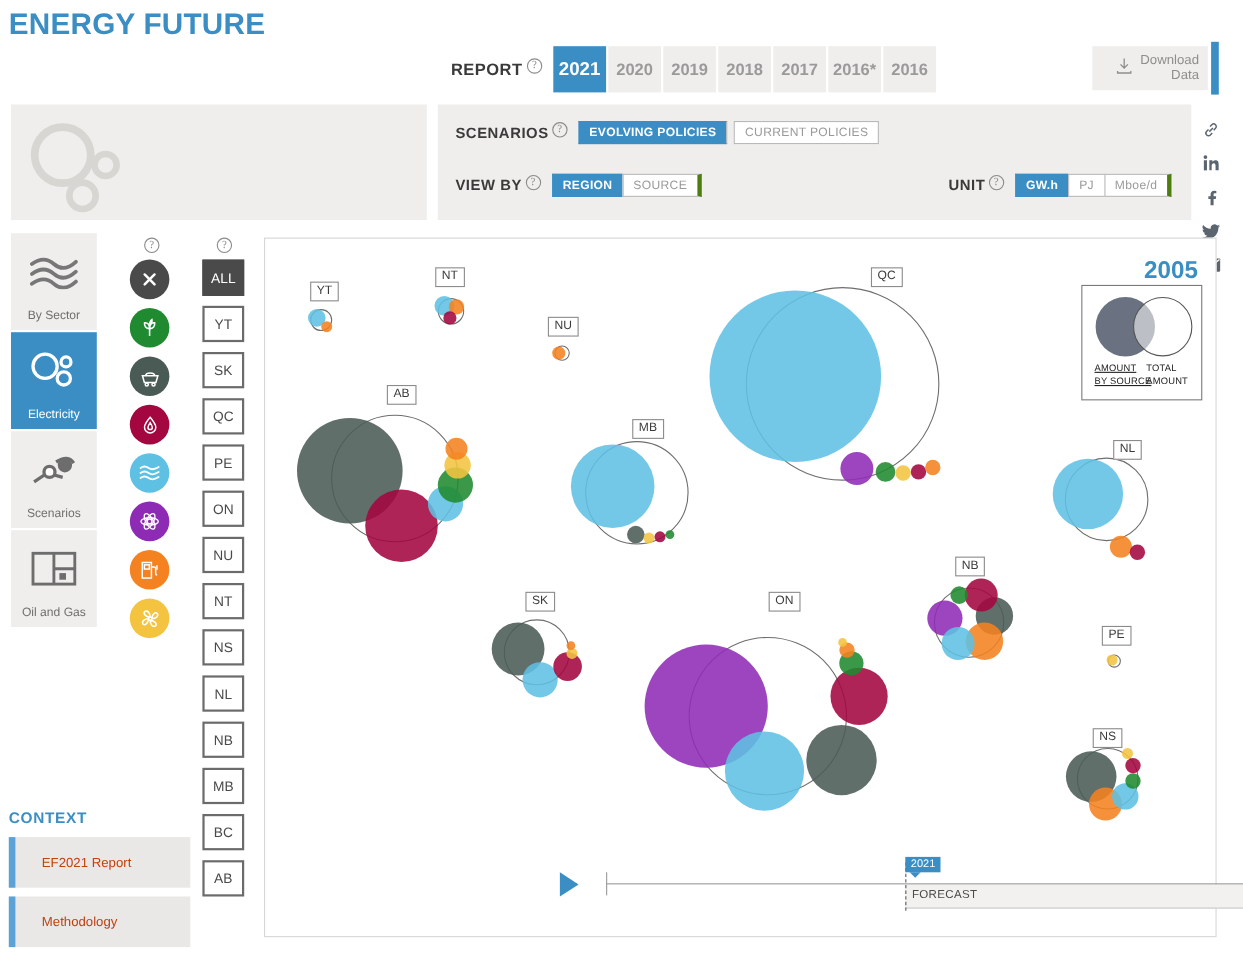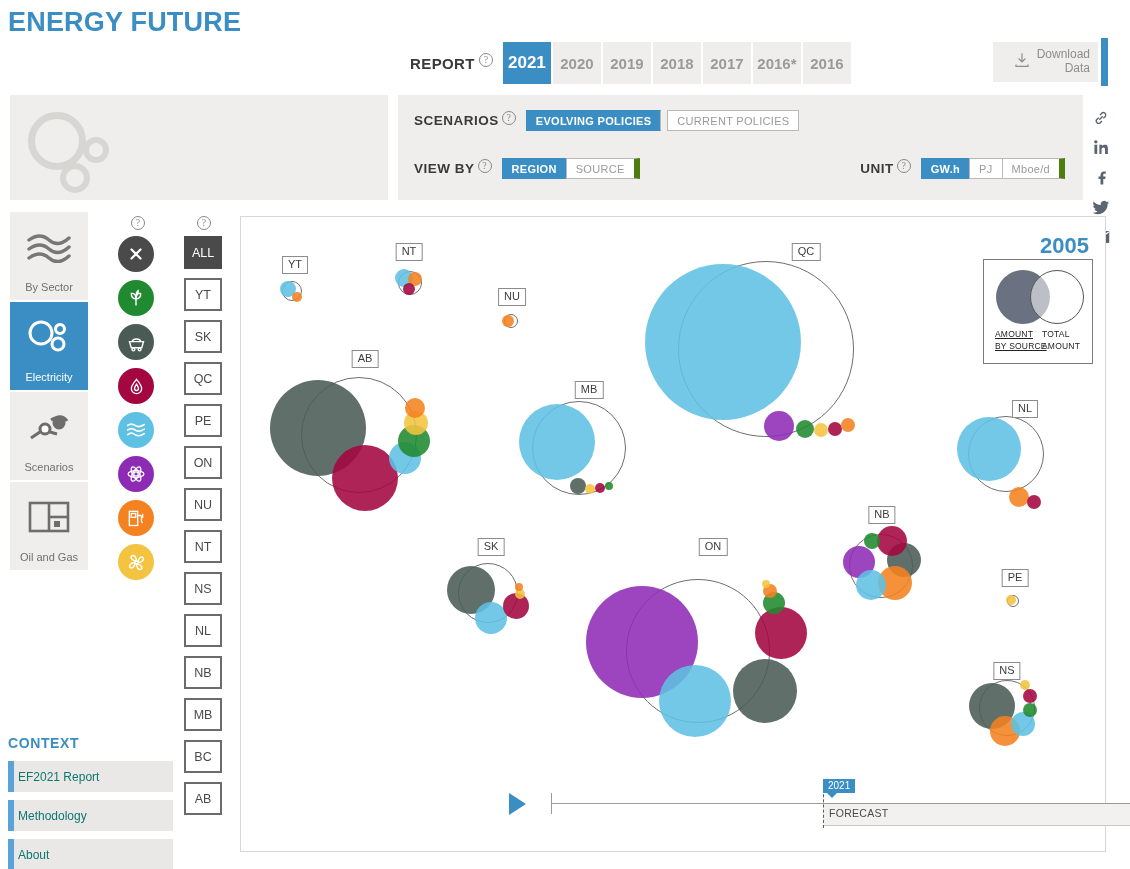--- a/index.html
+++ b/index.html
@@ -104,21 +104,21 @@
   }
   .seg {
     display: inline-flex; height: 21px; align-items: stretch;
   }
   .seg-btn {
     display: flex; align-items: center; justify-content: center;
     padding: 0 9px; font-size: 11px; letter-spacing: .3px;
     background: #fff; color: #9a9a9a; border: 1px solid #b9b9b9;
     border-right: none; cursor: pointer; white-space: nowrap;
   }
-  .seg-btn:last-child { border-right: 6px solid #4d7c0f; }
+  .seg-btn:last-child { border-right: 4px solid #4d7c0f; }
   .seg-btn.active {
     background: #3b8ec4; color: #fff; font-weight: bold;
     border-color: #3b8ec4;
   }
   .seg.gap .seg-btn { border-right: 1px solid #b9b9b9; margin-right: 6px; }
 
   
   .social {
     position: absolute; right: 16px; top: 110px;
     width: 26px;
@@ -158,24 +158,24 @@
   }
   .reg-btn.active { background: #4a4a4a; color: #fff; border-color: #4a4a4a; }
 
   
   .context { position: absolute; left: 8px; top: 735px; width: 165px; }
   .context h3 {
     margin: 0 0 10px 0; font-size: 14px; color: #3b8ec4;
     font-weight: bold; letter-spacing: .6px;
   }
   .ctx-item {
-    height: 31px; background: #e9e8e6; margin-bottom: 8px;
+    height: 46px; background: #e9e8e6; margin-bottom: 8px;
     display: flex; align-items: center; cursor: pointer;
-    border-left: 6px solid #5ba3d6; padding-left: 4px;
-    font-size: 12px; color: #0f766e;
+    border-left: 6px solid #5ba3d6; padding-left: 24px;
+    font-size: 12px; color: #c2410c;
   }
 
   
   .chart-panel {
     position: absolute; left: 240px; top: 216px;
     width: 866px; height: 636px;
     background: #fff; border: 1px solid #d6d6d6;
   }
   .chart-year {
     position: absolute; right: 16px; top: 16px;

